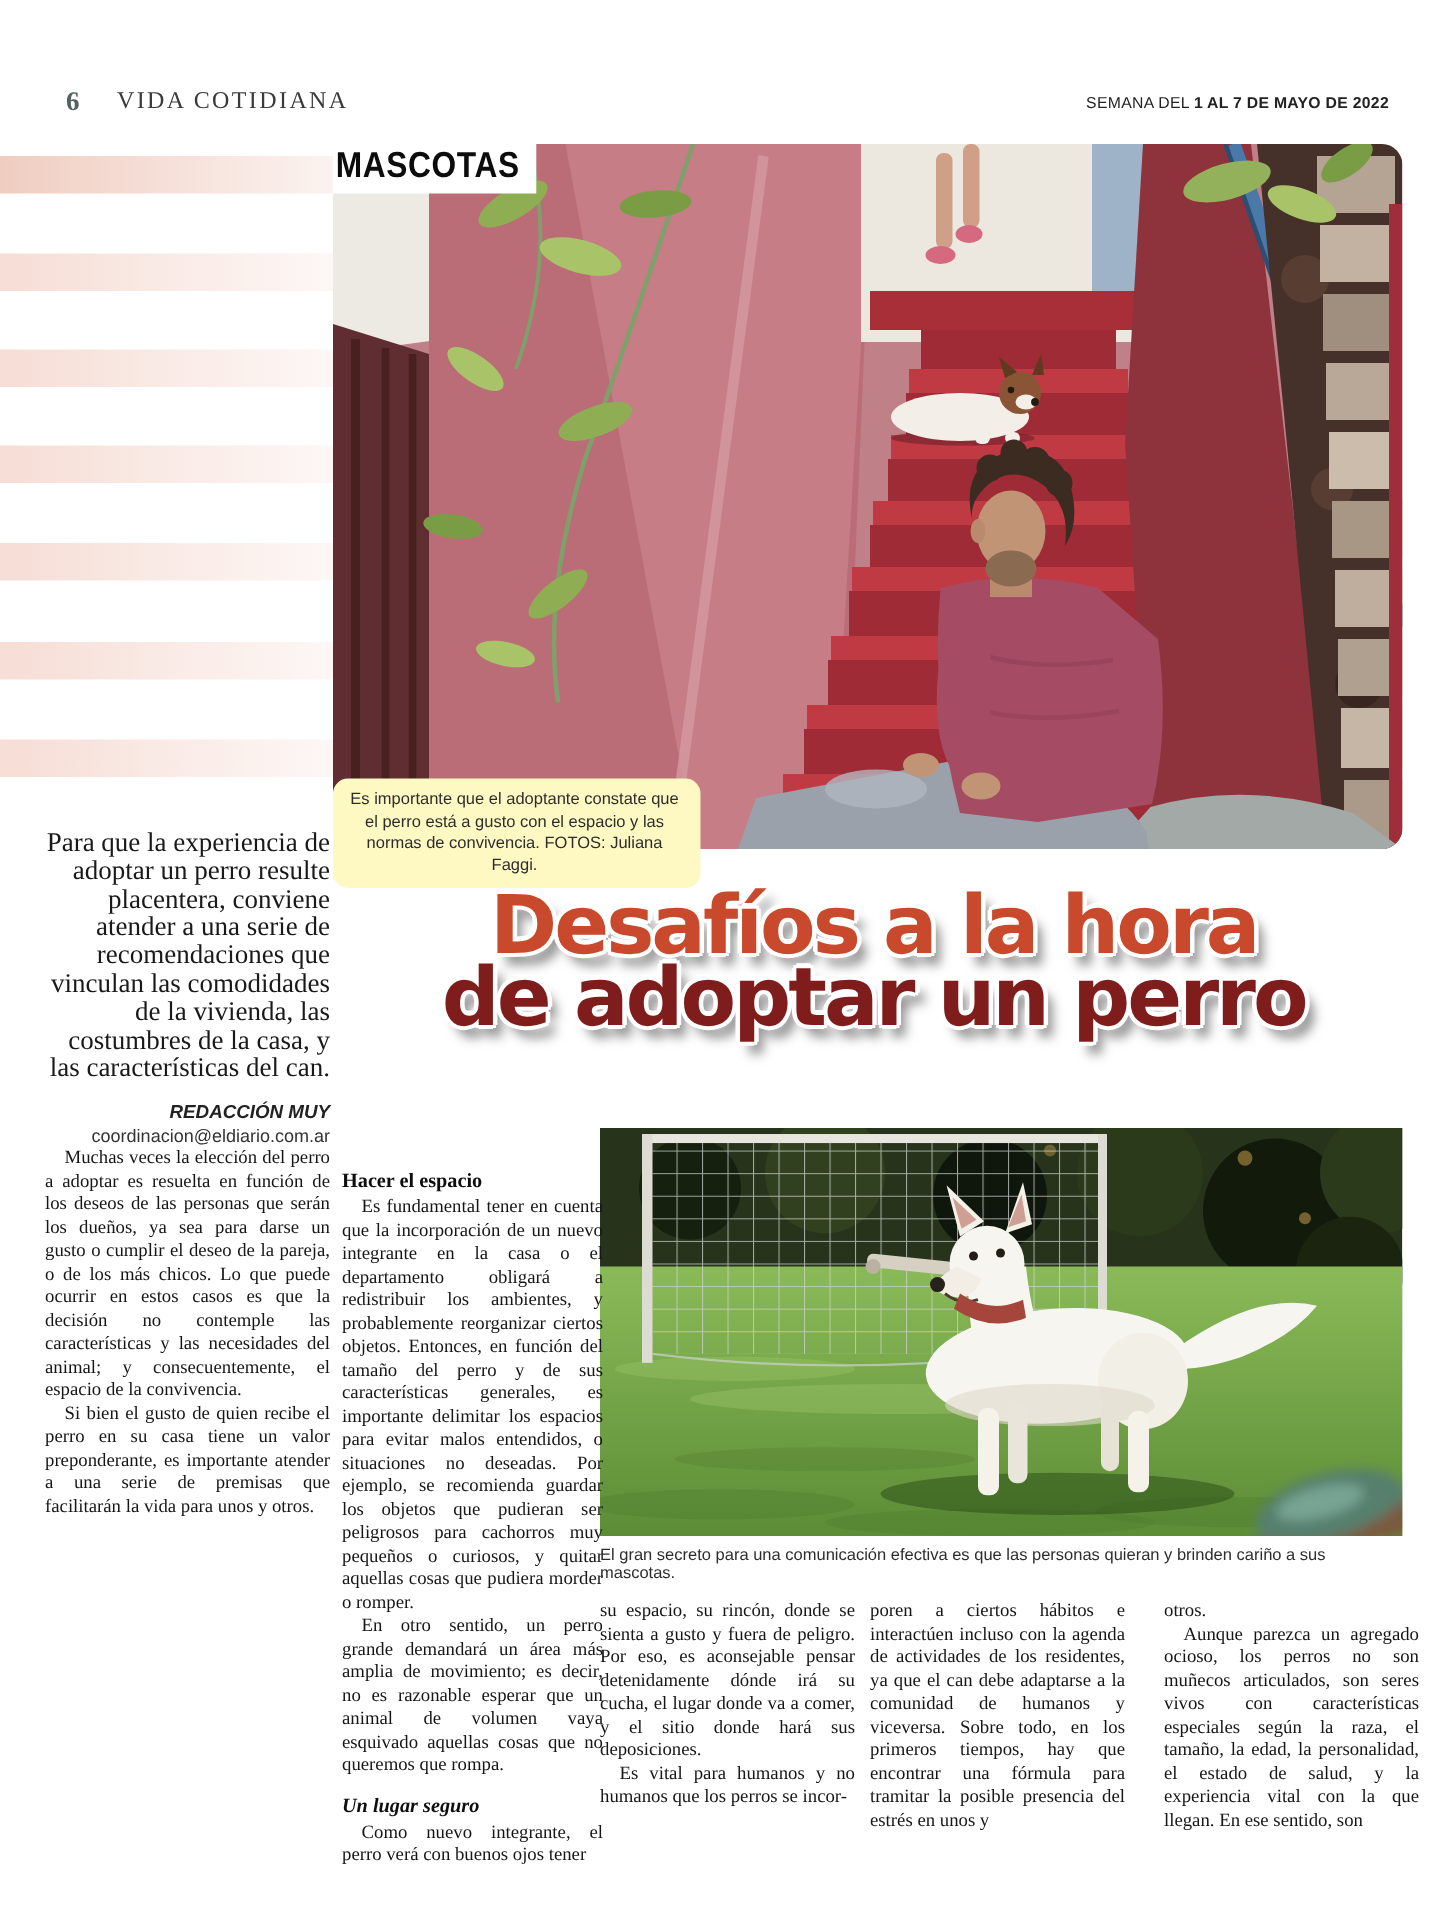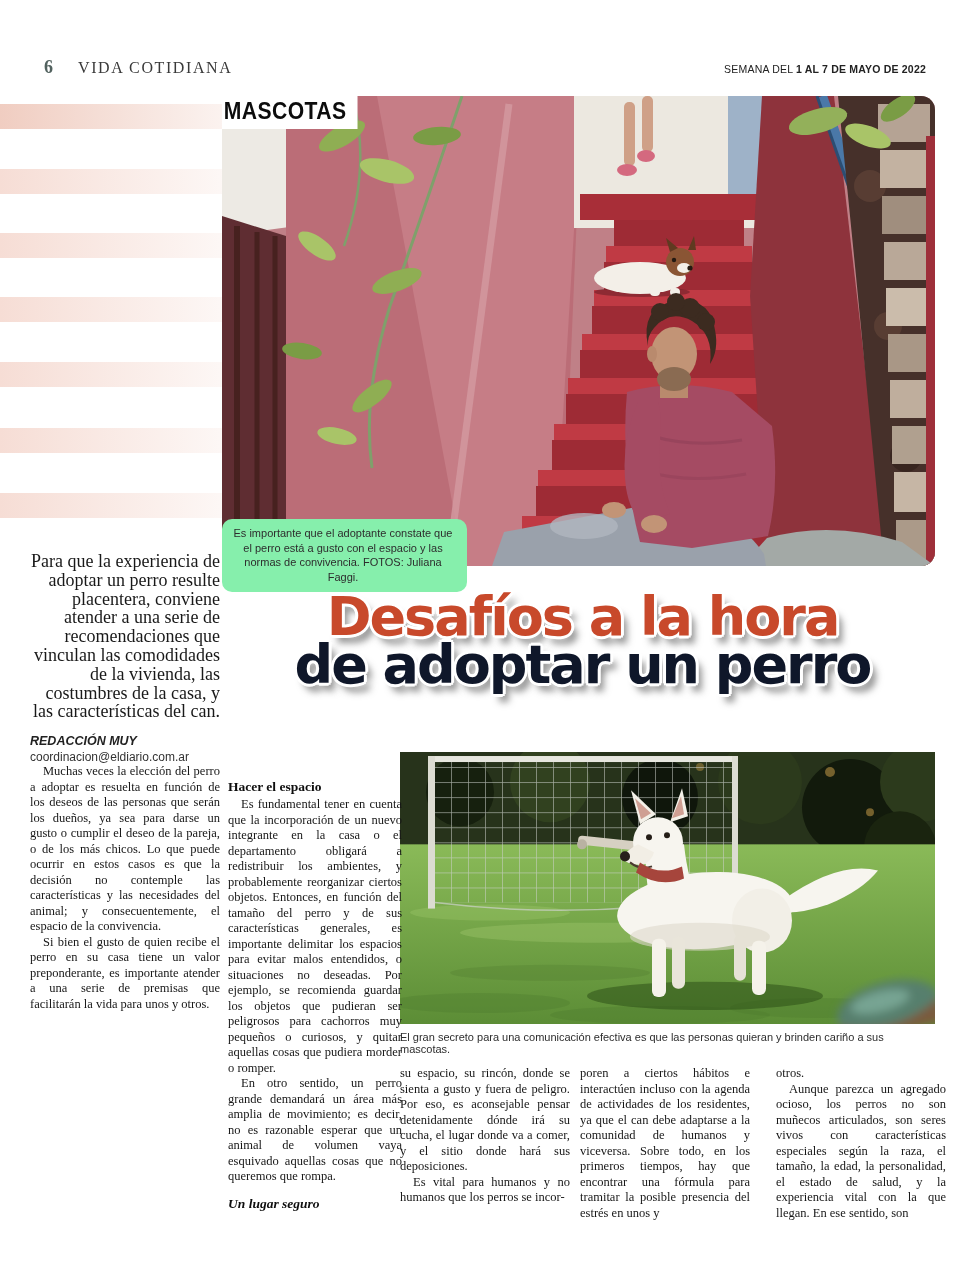--- a/index.html
+++ b/index.html
@@ -20,38 +20,38 @@
   .stripe.s4{top:362px}.stripe.s5{top:428px}.stripe.s6{top:493px}
   
   .kicker{position:absolute;left:222px;top:92px;z-index:6;background:#fff;
         padding:5px 12px 4px 2px;font:bold 24px "Liberation Sans",sans-serif;color:#0c0c0c;
         transform:scaleX(.88);transform-origin:left top;letter-spacing:.5px;}
   
   .photo1{position:absolute;left:222px;top:96px;width:713px;height:470px;border-radius:14px;
         overflow:hidden;z-index:2;}
   .photo2{position:absolute;left:400px;top:752px;width:535px;height:272px;overflow:hidden;z-index:2;}
   .photo1 svg,.photo2 svg{display:block;width:100%;height:100%;}
-  .cap1{position:absolute;left:222px;top:519px;width:230px;z-index:5;background:#86efac;
+  .cap1{position:absolute;left:222px;top:519px;width:230px;z-index:5;background:#fef9c3;
         border-radius:10px;padding:7px 9px 8px 6px;font:11px/14.6px "Liberation Sans",sans-serif;
         color:#2d2d2d;text-align:center;}
   .cap2{position:absolute;left:400px;top:1031px;width:535px;
         font:11px "Liberation Sans",sans-serif;color:#2d2d2d;z-index:3;}
   
   .headline{position:absolute;left:225px;top:590px;width:715px;z-index:4;margin:0;
         font-family:"DejaVu Sans",sans-serif;font-weight:bold;text-align:center;line-height:1.0;}
   .hl{display:block;font-size:54px;letter-spacing:-2px;
         text-shadow:3px 0 0 #fff,-3px 0 0 #fff,0 3px 0 #fff,0 -3px 0 #fff,
           2px 2px 0 #fff,-2px 2px 0 #fff,2px -2px 0 #fff,-2px -2px 0 #fff,
           6px 8px 7px rgba(90,90,90,.65);}
   .hl1{color:#c8492b;}
-  .hl2{color:#0f172a;margin-top:-6px;}
+  .hl2{color:#7f1d1d;margin-top:-6px;}
   
   .intro-block{position:absolute;left:30px;top:552px;width:190px;}
   .intro{margin:0;text-align:right;font-size:18px;line-height:18.8px;color:#191919;}
-  .byline{margin-top:13px;text-align:left;}
+  .byline{margin-top:13px;text-align:right;}
   .byline .author{font:italic bold 12.5px "Liberation Sans",sans-serif;color:#222;}
   .byline .email{font:12px "Liberation Sans",sans-serif;color:#333;margin-top:2px;}
   .bodytext p{margin:0;font-size:12.5px;line-height:15.5px;text-align:justify;
         text-indent:13px;color:#161616;}
   .bodytext p.noindent{text-indent:0;}
   .left-body{}
   .col2{position:absolute;left:228px;top:763px;width:174px;z-index:3;}
   .subhead{margin:16px 0 2px 0;font:bold 13.5px "Liberation Serif",serif;color:#0e0e0e;}
   .subhead.second{margin-top:11px;font-style:italic;}
   .bcol{position:absolute;top:1066px;width:170px;z-index:3;}
@@ -206,20 +206,21 @@
       <p>Muchas veces la elección del perro a adoptar es resuelta en función de los deseos de las personas que serán los dueños, ya sea para darse un gusto o cumplir el deseo de la pareja, o de los más chicos. Lo que puede ocurrir en estos casos es que la decisión no contemple las características y las necesidades del animal; y consecuentemente, el espacio de la convivencia.</p>
       <p>Si bien el gusto de quien recibe el perro en su casa tiene un valor preponderante, es importante atender a una serie de premisas que facilitarán la vida para unos y otros.</p>
     </div>
   </aside>
 
   <section class="col2 bodytext">
     <h2 class="subhead">Hacer el espacio</h2>
     <p>Es fundamental tener en cuenta que la incorporación de un nuevo integrante en la casa o el departamento obligará a redistribuir los ambientes, y probablemente reorganizar ciertos objetos. Entonces, en función del tamaño del perro y de sus características generales, es importante delimitar los espacios para evitar malos entendidos, o situaciones no deseadas. Por ejemplo, se recomienda guardar los objetos que pudieran ser peligrosos para cachorros muy pequeños o curiosos, y quitar aquellas cosas que pudiera morder o romper.</p>
     <p>En otro sentido, un perro grande demandará un área más amplia de movimiento; es decir, no es razonable esperar que un animal de volumen vaya esquivado aquellas cosas que no queremos que rompa.</p>
     <h2 class="subhead second">Un lugar seguro</h2>
+    <p>Como nuevo integrante, el perro verá con buenos ojos tener</p>
   </section>
 
   <figure class="photo2" style="margin:0;">
     <svg viewBox="0 0 535 271" preserveAspectRatio="none">
       <defs>
         <linearGradient id="gr" x1="0" y1="0" x2="0" y2="1">
           <stop offset="0" stop-color="#8aba58"></stop>
             <stop offset="1" stop-color="#5c8d36"></stop>
         </linearGradient>
         <pattern id="net" width="17" height="15" patternUnits="userSpaceOnUse">

